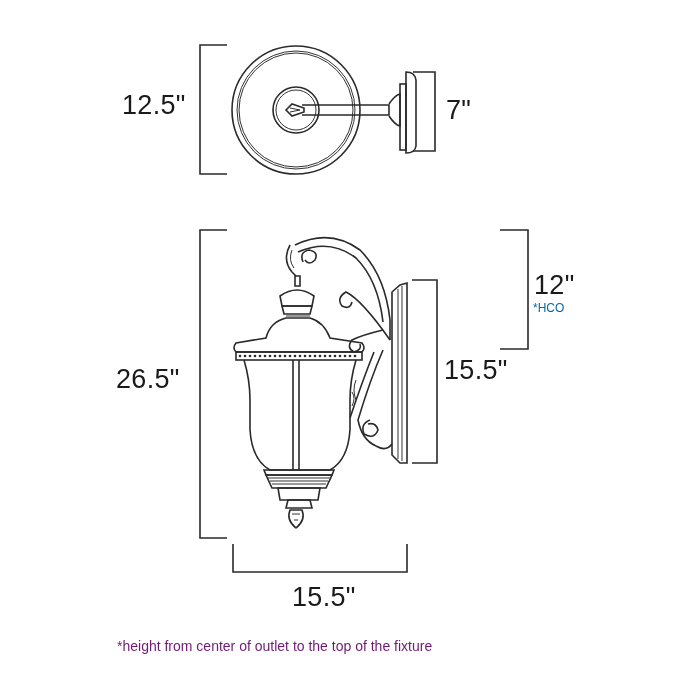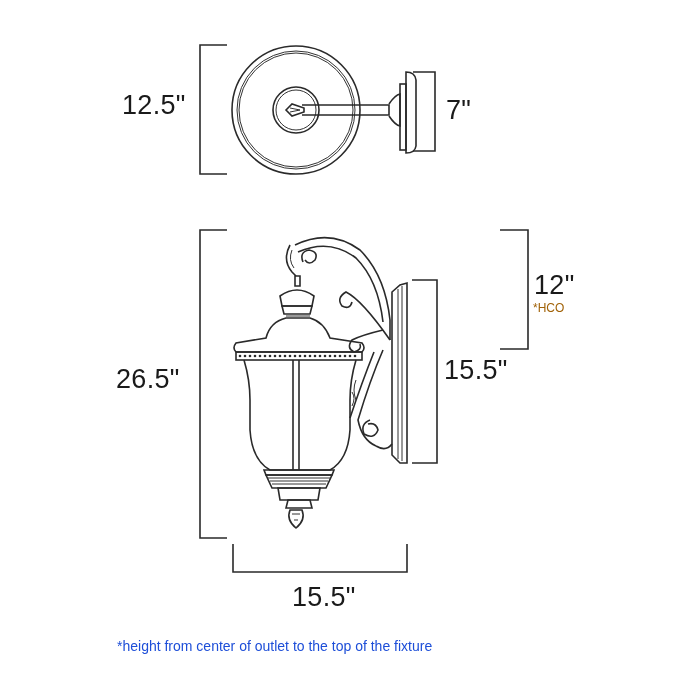--- a/index.html
+++ b/index.html
@@ -1,20 +1,20 @@
 <!DOCTYPE html>
 <html><head>
   <meta charset="utf-8">
   <style>
     html, body { margin: 0; padding: 0; background: #ffffff; }
     body { width: 700px; height: 700px; position: relative; overflow: hidden; font-family: "Liberation Sans", "DejaVu Sans", sans-serif; color: #1a1a1a; }
     .canvas { position: absolute; left: 0; top: 0; width: 700px; height: 700px; }
     .dim-label { position: absolute; font-size: 27px; line-height: 1; color: #1a1a1a; white-space: nowrap; letter-spacing: 0.3px; }
-    .dim-sub { position: absolute; font-size: 12px; line-height: 1; color: #a16207; white-space: nowrap; }
-    .footnote { position: absolute; left: 117px; top: 638px; font-size: 14px; color: #1d4ed8; white-space: nowrap; }
+    .dim-sub { position: absolute; font-size: 12px; line-height: 1; color: #0369a1; white-space: nowrap; }
+    .footnote { position: absolute; left: 117px; top: 638px; font-size: 14px; color: #701a75; white-space: nowrap; }
     svg .ln { fill: none; stroke: #2a2a2a; stroke-width: 1.6; }
     svg .thin { fill: none; stroke: #333; stroke-width: 1; }
     svg .bracket { fill: none; stroke: #2a2a2a; stroke-width: 1.6; }
   </style>
 </head>
 <body>
 
 <div class="canvas">
   <svg width="700" height="700" viewBox="0 0 700 700">
 

